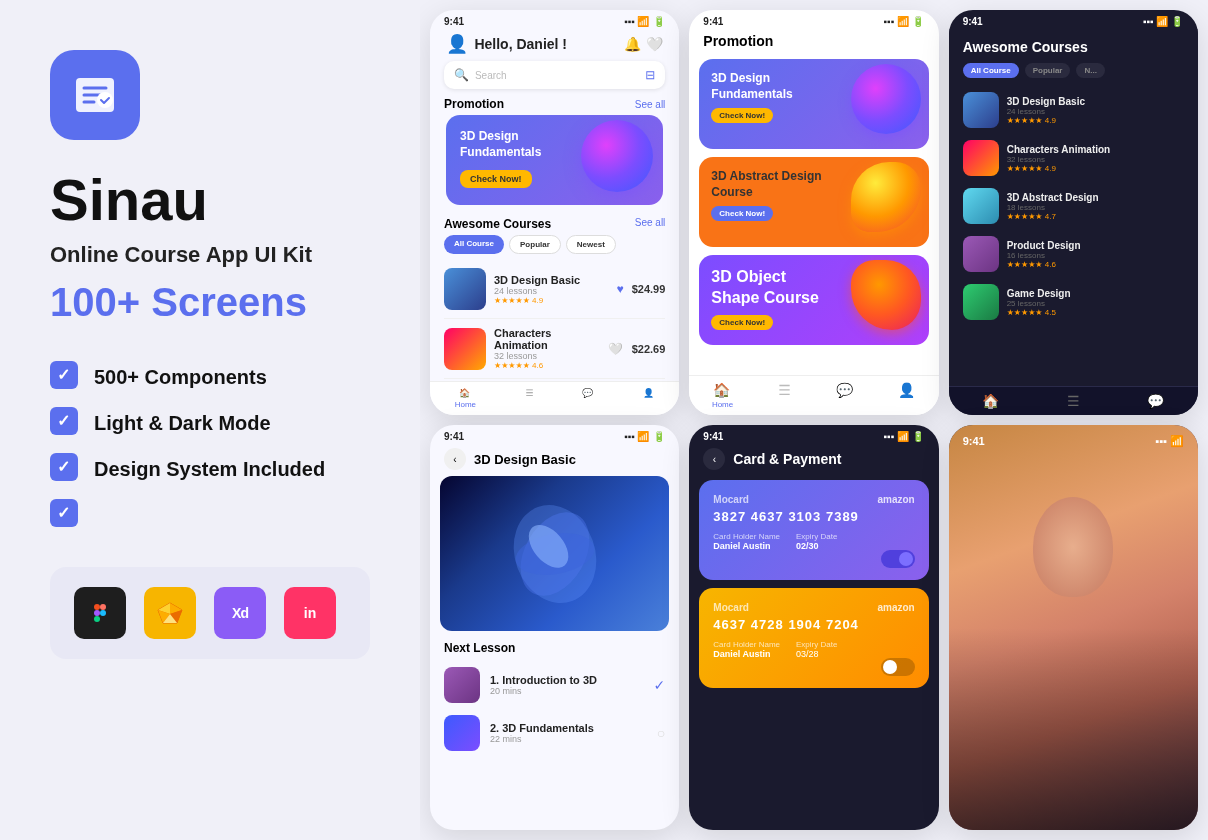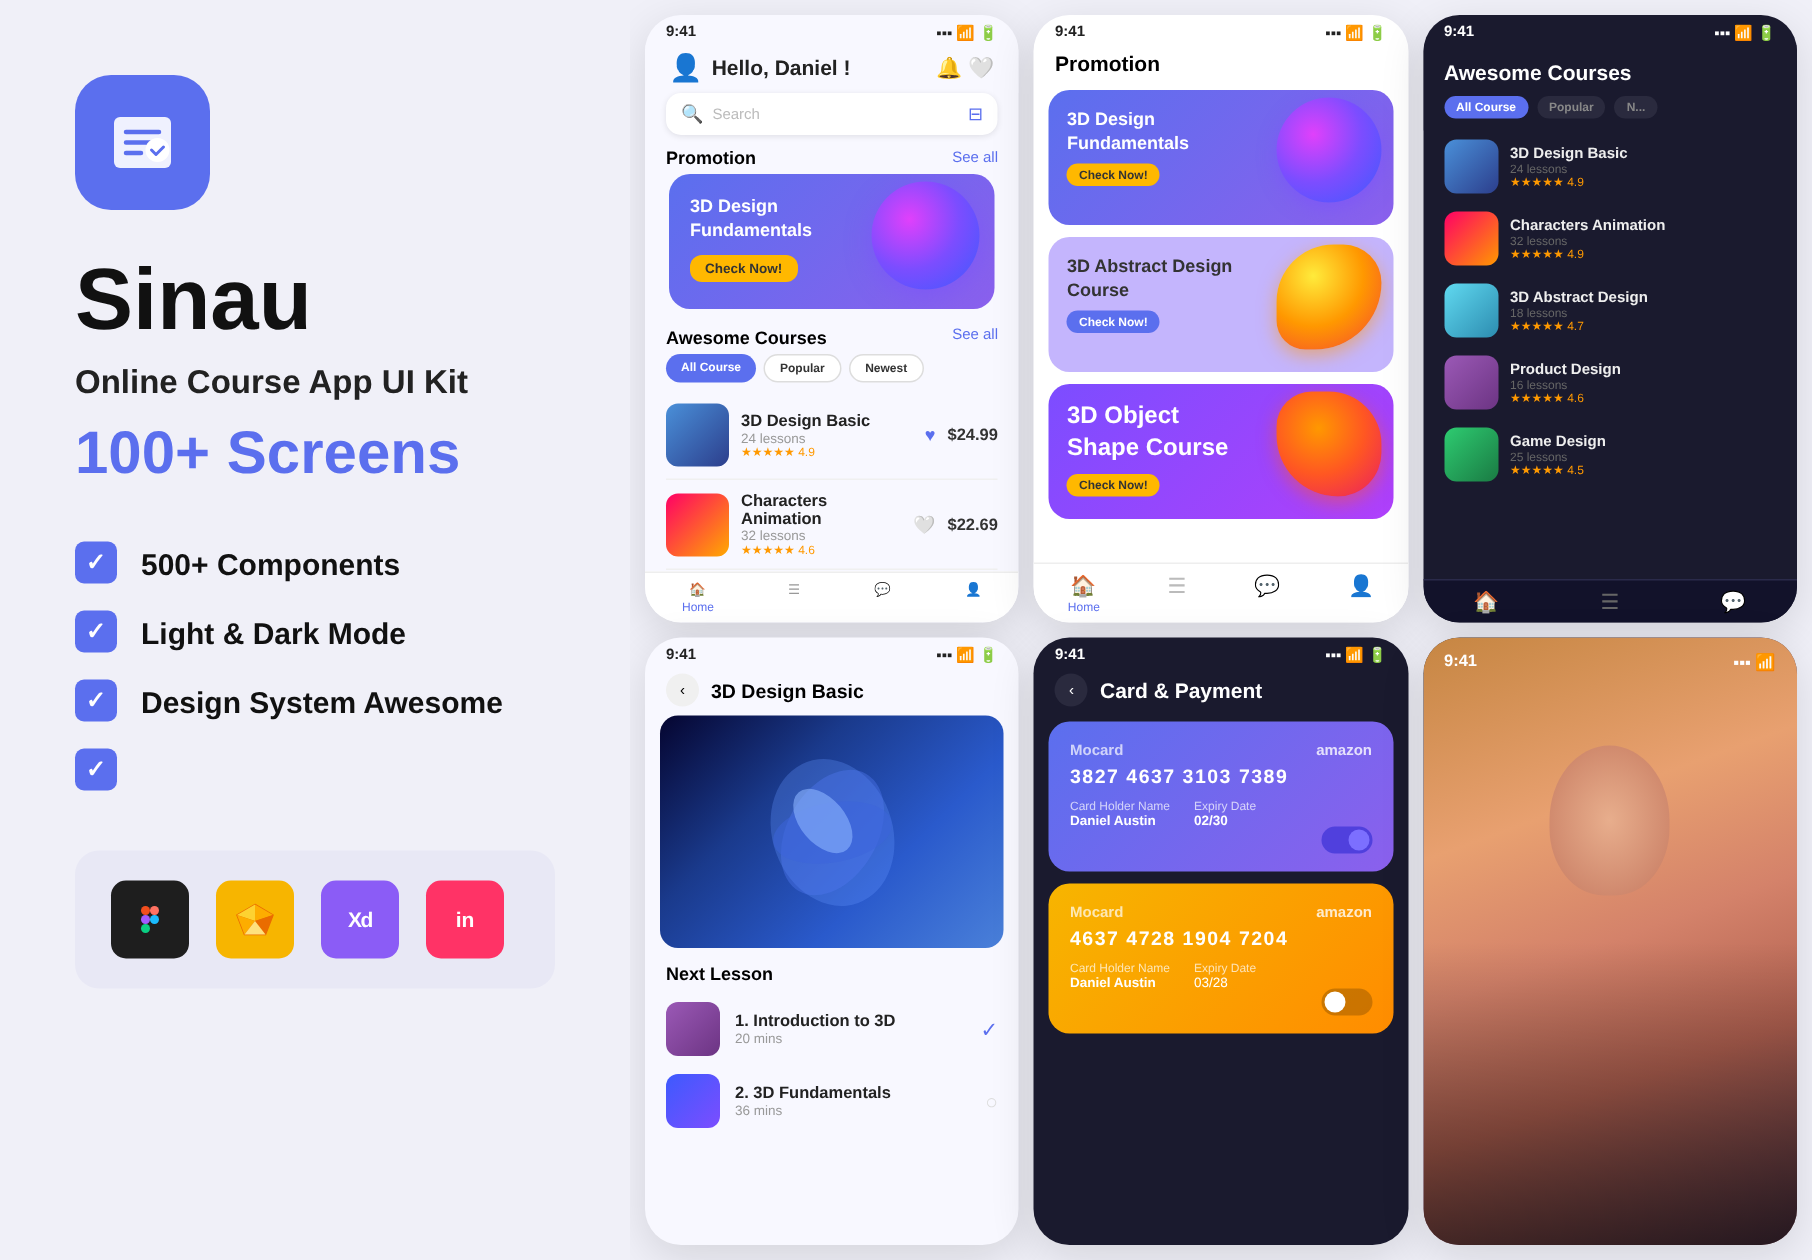--- a/index.html
+++ b/index.html
@@ -420,21 +420,21 @@
     <div class="feature-item">
       <div class="feature-check"></div>
       <span class="feature-text">500+ Components</span>
     </div>
     <div class="feature-item">
       <div class="feature-check"></div>
       <span class="feature-text">Light &amp; Dark Mode</span>
     </div>
     <div class="feature-item">
       <div class="feature-check"></div>
-      <span class="feature-text">Design System Awesome</span>
+      <span class="feature-text">Design System Included</span>
     </div>
     <div class="feature-item">
       <div class="feature-check"></div>
     </div>
   </div>
 
   <div class="tools-bar">
     <div class="tool-icon tool-figma">
       <svg width="24" height="24" viewBox="0 0 24 24" fill="none">
         <rect x="6" y="3" width="6" height="6" rx="3" fill="#F24E1E"></rect>
@@ -545,21 +545,21 @@
       <div style="padding:4px 14px 10px; font-size:14px; font-weight:700;">Promotion</div>
 
       <div style="margin:0 10px 8px; background:linear-gradient(135deg,#5B6FEE,#8B60ED); border-radius:14px; padding:12px; color:white; position:relative; overflow:hidden; height:90px;">
         <div style="font-size:12px; font-weight:700; max-width:55%; line-height:1.3;">3D Design Fundamentals</div>
         <button style="background:#ffb800;border:none;border-radius:8px;padding:3px 8px;font-size:8px;font-weight:700;color:#333;margin-top:6px;">Check Now!</button>
         <div style="position:absolute;right:8px;top:5px;">
             <div style="width:70px;height:70px;border-radius:50%;background:radial-gradient(circle at 35% 35%,#e040fb,#7c4dff,#3d5afe);box-shadow:0 4px 12px rgba(124,77,255,0.5);"></div>
           </div>
       </div>
 
-      <div style="margin:0 10px 8px; background:#c4b5fd; border-radius:14px; padding:12px; color:#333; position:relative; overflow:hidden; height:90px;">
+      <div style="margin:0 10px 8px; background:#f97316; border-radius:14px; padding:12px; color:#333; position:relative; overflow:hidden; height:90px;">
         <div style="font-size:12px; font-weight:700; max-width:55%; line-height:1.3;">3D Abstract Design Course</div>
         <button style="background:#5B6FEE;border:none;border-radius:8px;padding:3px 8px;font-size:8px;font-weight:700;color:white;margin-top:6px;">Check Now!</button>
         <div style="position:absolute;right:8px;top:5px;">
             <div style="width:70px;height:70px;border-radius:60% 40% 70% 30%;background:radial-gradient(circle at 35% 30%,#ffeb3b,#ff9800,#f44336);box-shadow:0 4px 12px rgba(255,152,0,0.5);"></div>
           </div>
       </div>
 
       <div style="margin:0 10px 8px; background:linear-gradient(135deg,#7c4dff,#b040fb); border-radius:14px; padding:12px; color:white; position:relative; overflow:hidden; height:90px;">
         <div style="font-size:16px; font-weight:700; max-width:55%; line-height:1.3;">3D Object Shape Course</div>
         <button style="background:#ffb800;border:none;border-radius:8px;padding:3px 8px;font-size:8px;font-weight:700;color:#333;margin-top:6px;">Check Now!</button>
@@ -661,21 +661,21 @@
         <div class="lesson-info">
           <div class="lesson-name">1. Introduction to 3D</div>
           <div class="lesson-duration">20 mins</div>
         </div>
         <span style="color:#5B6FEE;font-size:14px;">✓</span>
       </div>
       <div class="lesson-item">
         <div class="lesson-thumb" style="background:linear-gradient(135deg,#3d5afe,#7c4dff);"></div>
         <div class="lesson-info">
           <div class="lesson-name">2. 3D Fundamentals</div>
-          <div class="lesson-duration">36 mins</div>
+          <div class="lesson-duration">22 mins</div>
         </div>
         <span style="color:#ddd;font-size:14px;">○</span>
       </div>
     </div>
 
     <div class="phone-mockup phone5">
       <div class="phone-status-bar phone-status-dark">
         <span>9:41</span>
         <span>▪▪▪ 📶 🔋</span>
       </div>

